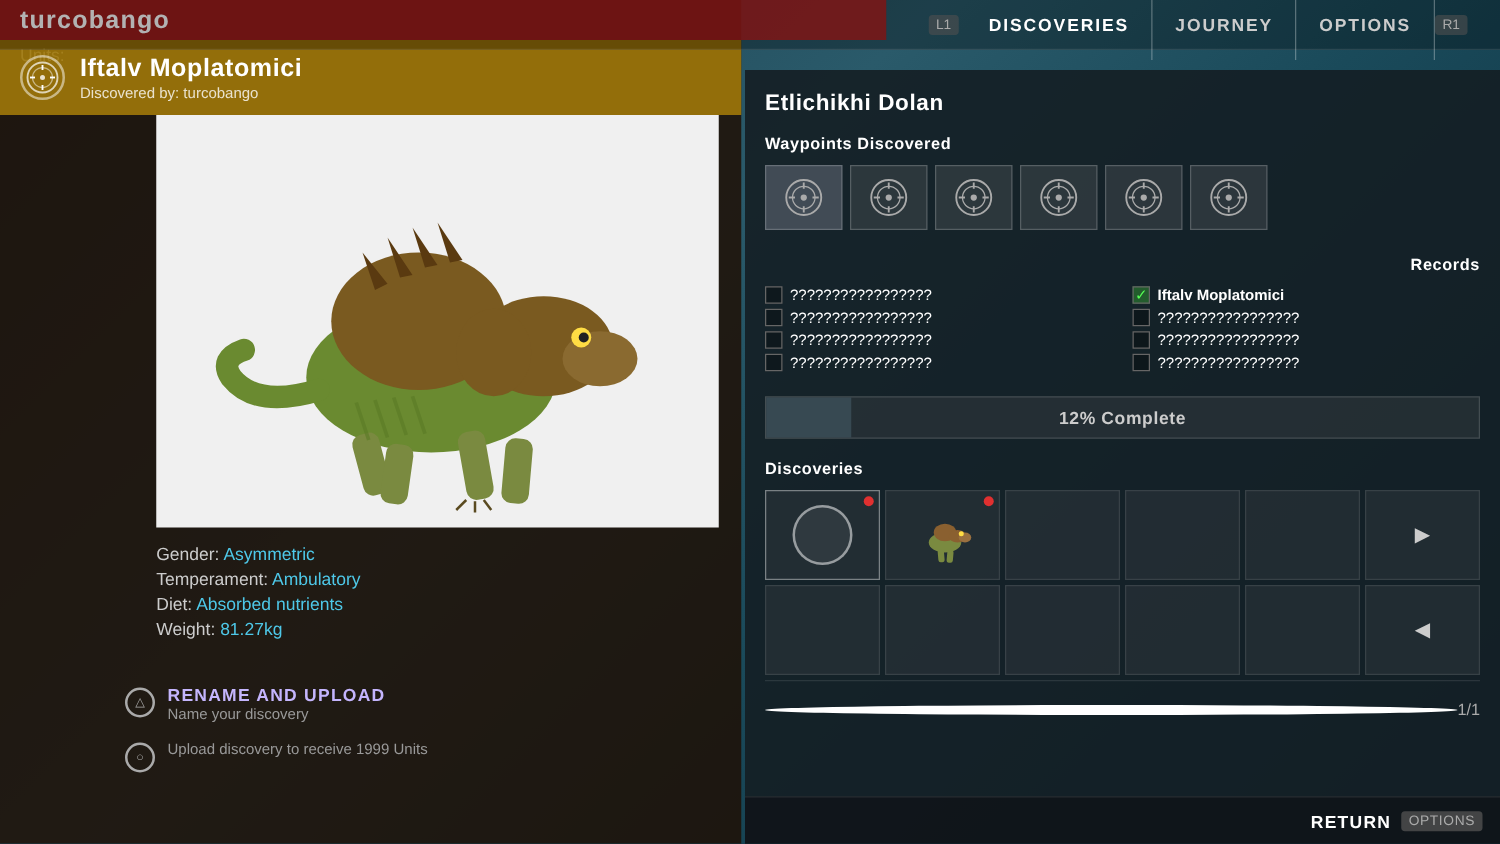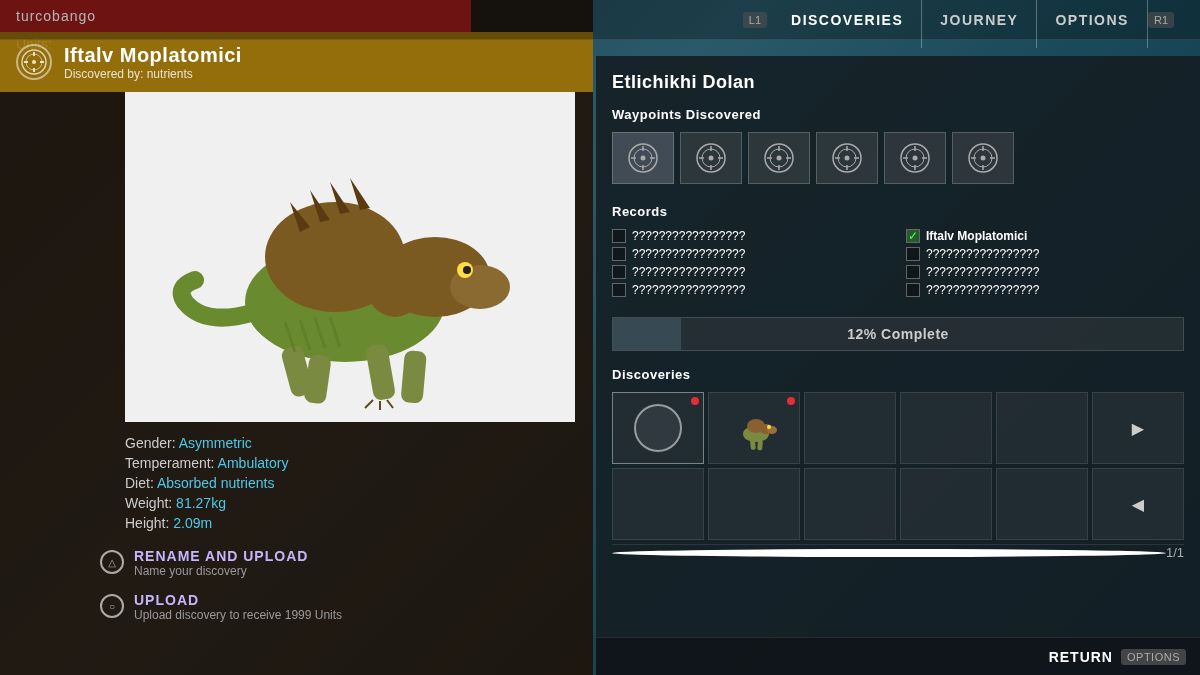--- a/index.html
+++ b/index.html
@@ -64,28 +64,28 @@
       left: 0;
       width: 593px;
       bottom: 0;
       background: rgba(30, 15, 5, 0.85);
     }
 
     
     .username-bar {
       background: rgba(180, 30, 30, 0.85);
       padding: 8px 16px;
-      font-size: 14px;
-      font-weight: normal;
+      font-size: 20px;
+      font-weight: bold;
       letter-spacing: 1px;
       color: #fff;
       position: absolute;
       top: 0;
       left: 0;
-      width: 471px;
+      width: 709px;
       height: 32px;
       display: flex;
       align-items: center;
     }
 
     
     .discovery-header {
       position: absolute;
       top: 32px;
       left: 0;
@@ -251,20 +251,21 @@
       cursor: pointer;
       font-size: 20px;
       color: #aaa;
     }
     .waypoint-btn.active {
       background: rgba(70,80,90,0.9);
     }
 
     
     .records-section {
+      text-align: right;
     }
     .records-grid {
       display: grid;
       grid-template-columns: 1fr 1fr;
       gap: 4px 16px;
     }
     .record-item {
       display: flex;
       align-items: center;
       gap: 6px;
@@ -368,21 +369,21 @@
       align-items: center;
       justify-content: center;
     }
 
     
     .pagination-row {
       display: flex;
       align-items: center;
       justify-content: flex-end;
       margin-top: 4px;
-      padding: 0 0;
+      padding: 15px 0;
       border-top: 1px solid rgba(255,255,255,0.1);
     }
     .page-dot {
       width: 8px;
       height: 8px;
       background: #fff;
       border-radius: 50%;
       flex: 1;
       display: flex;
       justify-content: center;
@@ -451,21 +452,21 @@
       <circle cx="14" cy="14" r="8" fill="none" stroke="rgba(255,255,255,0.5)" stroke-width="1"></circle>
       <line x1="14" y1="4" x2="14" y2="8" stroke="white" stroke-width="1.5"></line>
       <line x1="14" y1="20" x2="14" y2="24" stroke="white" stroke-width="1.5"></line>
       <line x1="4" y1="14" x2="8" y2="14" stroke="white" stroke-width="1.5"></line>
       <line x1="20" y1="14" x2="24" y2="14" stroke="white" stroke-width="1.5"></line>
       <circle cx="14" cy="14" r="2" fill="rgba(255,255,255,0.8)"></circle>
     </svg>
   </div>
   <div>
     <div class="discovery-title">Iftalv Moplatomici</div>
-    <div class="discovery-subtitle">Discovered by: nutrients</div>
+    <div class="discovery-subtitle">Discovered by: turcobango</div>
   </div>
 </div>
 
 <div class="creature-image">
   <svg viewBox="0 0 450 330" class="creature-svg">
 
     <ellipse cx="220" cy="210" rx="100" ry="60" fill="#6a8a30"></ellipse>
 
     <ellipse cx="210" cy="165" rx="70" ry="55" fill="#7a5a20"></ellipse>
 
@@ -511,39 +512,34 @@
     <span class="label">Temperament:</span>
     <span class="value">Ambulatory</span>
   </div>
   <div class="stat-line">
     <span class="label">Diet:</span>
     <span class="value">Absorbed nutrients</span>
   </div>
   <div class="stat-line">
     <span class="label">Weight:</span>
     <span class="value">81.27kg</span>
-  </div>
-  <div class="stat-line">
-    <span class="label">Height:</span>
-    <span class="value">2.09m</span>
   </div>
 </div>
 
 <div class="action-btns">
   <div class="action-btn">
     <div class="btn-icon">△</div>
     <div class="btn-text-wrap">
       <div class="btn-title">RENAME AND UPLOAD</div>
       <div class="btn-desc">Name your discovery</div>
     </div>
   </div>
   <div class="action-btn">
     <div class="btn-icon">○</div>
     <div class="btn-text-wrap">
-      <div class="btn-title">UPLOAD</div>
       <div class="btn-desc">Upload discovery to receive 1999 Units</div>
     </div>
   </div>
 </div>
 
 <div class="top-nav">
   <span class="nav-trigger">L1</span>
   <div class="nav-btn active">
     <span>DISCOVERIES</span>
   </div>

